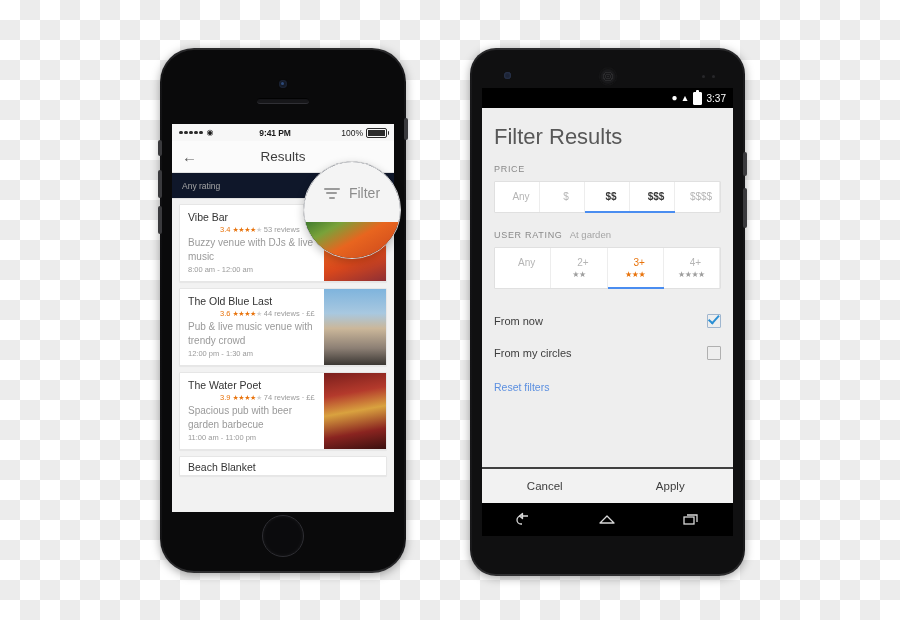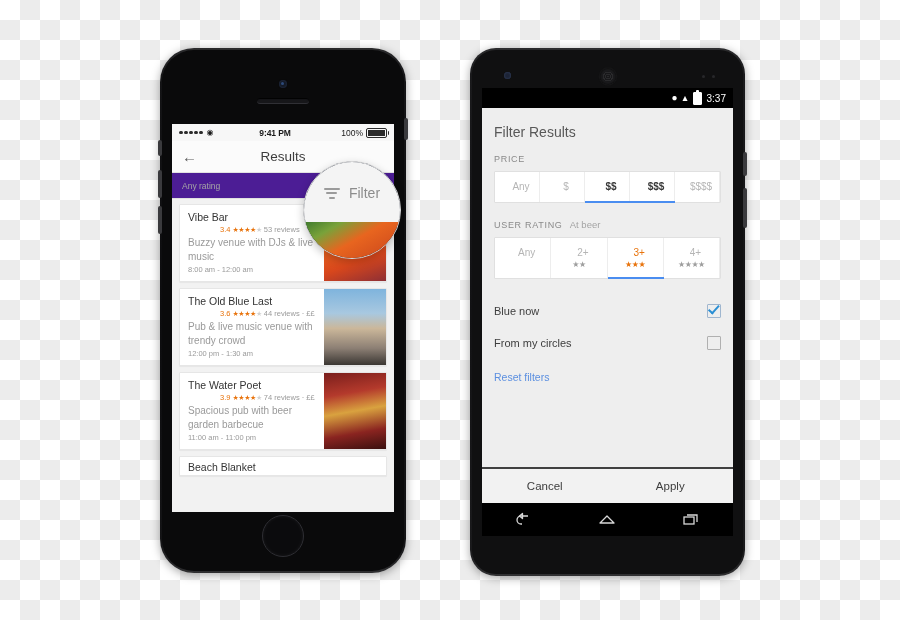--- a/index.html
+++ b/index.html
@@ -49,21 +49,21 @@
   .ios-right{margin-left:auto;display:flex;align-items:center;gap:3px;position:relative;z-index:2;}
   .batt{width:19px;height:8px;border:1px solid #2b2b2b;border-radius:2px;position:relative;}
   .batt:after{content:"";position:absolute;right:-3px;top:2px;width:1.5px;height:4px;background:#2b2b2b;border-radius:0 1px 1px 0;}
   .batt i{position:absolute;inset:1px;background:#2b2b2b;display:block;}
 
   .ios-nav{height:31px;background:#fbfbfb;border-bottom:1px solid #e2e2e2;
     display:flex;align-items:center;justify-content:center;position:relative;}
   .ios-nav .back{position:absolute;left:10px;font-size:15px;color:#5b5b5b;line-height:1;}
   .ios-nav .title{font-size:13.5px;color:#3d3d3d;}
 
-  .ios-filterbar{height:25px;background:#4c1d95;border-bottom:1px solid #e0e0e0;
+  .ios-filterbar{height:25px;background:#0f172a;border-bottom:1px solid #e0e0e0;
     display:flex;align-items:center;padding:0 10px;font-size:8.5px;color:#a6a6a6;}
 
   .ios-list{padding:5px 7px 0;}
   .card{background:#fff;border:1px solid #e6e6e6;border-radius:1px;margin-bottom:6px;
     display:flex;overflow:hidden;height:76px;box-shadow:0 1px 1px rgba(0,0,0,.05);}
   .card .info{flex:1;padding:6px 6px 0 8px;min-width:0;}
   .card .name{font-size:10.5px;color:#333;margin-bottom:2px;white-space:nowrap;overflow:hidden;}
   .card .meta{font-size:7.5px;color:#9a9a9a;margin-bottom:2px;display:flex;align-items:center;gap:2px;white-space:nowrap;}
   .card .score{color:#e8730c;margin-left:32px;}
   .stars{letter-spacing:-.4px;font-size:7px;}
@@ -116,21 +116,21 @@
   .an-sensors i{width:3px;height:3px;border-radius:50%;background:#28282b;display:block;}
   .an-screen{position:absolute;left:12px;top:40px;width:251px;height:448px;background:#eeeeee;overflow:hidden;display:flex;flex-direction:column;}
 
   .an-status{height:20px;background:#000;display:flex;align-items:center;justify-content:flex-end;
     gap:5px;padding:0 7px;color:#fff;font-size:10px;}
   .an-status .gicon{font-size:10px;line-height:1;}
   .an-batt{width:7px;height:11px;border:1px solid #fff;border-radius:1px;position:relative;background:#fff;}
   .an-batt:before{content:"";position:absolute;left:2px;top:-3px;width:3px;height:2px;background:#fff;border-radius:1px 1px 0 0;}
 
   .an-body{flex:1;background:#eeeeee;padding:0 12px;overflow:hidden;}
-  .an-title{font-size:14px;color:#585858;padding:16px 0 14px;font-weight:normal;}
+  .an-title{font-size:22px;color:#585858;padding:16px 0 14px;font-weight:normal;}
   .sec-label{font-size:9px;color:#8a8a8a;letter-spacing:.7px;margin-bottom:7px;}
   .sec-label .sub{letter-spacing:0;color:#a4a4a4;font-size:9.5px;margin-left:4px;text-transform:none;}
   .seg{display:flex;background:#fff;border:1px solid #e0e0e0;border-radius:1px;margin-bottom:16px;position:relative;}
   .seg .cell{flex:1;text-align:center;padding:9px 0;font-size:10px;color:#b5b5b5;
     border-right:1px solid #ededed;position:relative;}
   .seg .cell:last-child{border-right:none;}
   .seg .cell.dark{color:#3a3a3a;font-weight:bold;}
   .seg .cell.sel{color:#e8730c;}
   .seg .cell .lbl{display:block;line-height:1.2;padding-left:8px;}
   .seg .cell .st{display:block;font-size:8px;letter-spacing:-.5px;color:#9e9e9e;margin-top:1px;}
@@ -308,21 +308,21 @@
             <span class="lbl">$$$</span>
           </div>
           <div class="cell">
             <span class="lbl">$$$$</span>
           </div>
           <div class="underline" style="left:40%;width:40%;"></div>
         </div>
 
         <div class="sec-label">
           <span>USER RATING</span>
-          <span class="sub">At beer</span>
+          <span class="sub">At garden</span>
         </div>
         <div class="seg">
           <div class="cell">
             <span class="lbl">Any</span>
           </div>
           <div class="cell">
             <span class="lbl">2+</span>
             <span class="st">★★</span>
           </div>
           <div class="cell sel">
@@ -330,21 +330,21 @@
             <span class="st">★★★</span>
           </div>
           <div class="cell">
             <span class="lbl">4+</span>
             <span class="st">★★★★</span>
           </div>
           <div class="underline" style="left:50%;width:25%;"></div>
         </div>
 
         <div class="rowitem">
-          <span class="txt">Blue now</span>
+          <span class="txt">From now</span>
           <span class="cbox on"></span>
         </div>
 
         <div class="rowitem">
           <span class="txt">From my circles</span>
           <span class="cbox"></span>
         </div>
 
         <div class="reset">Reset filters</div>
       </div>

